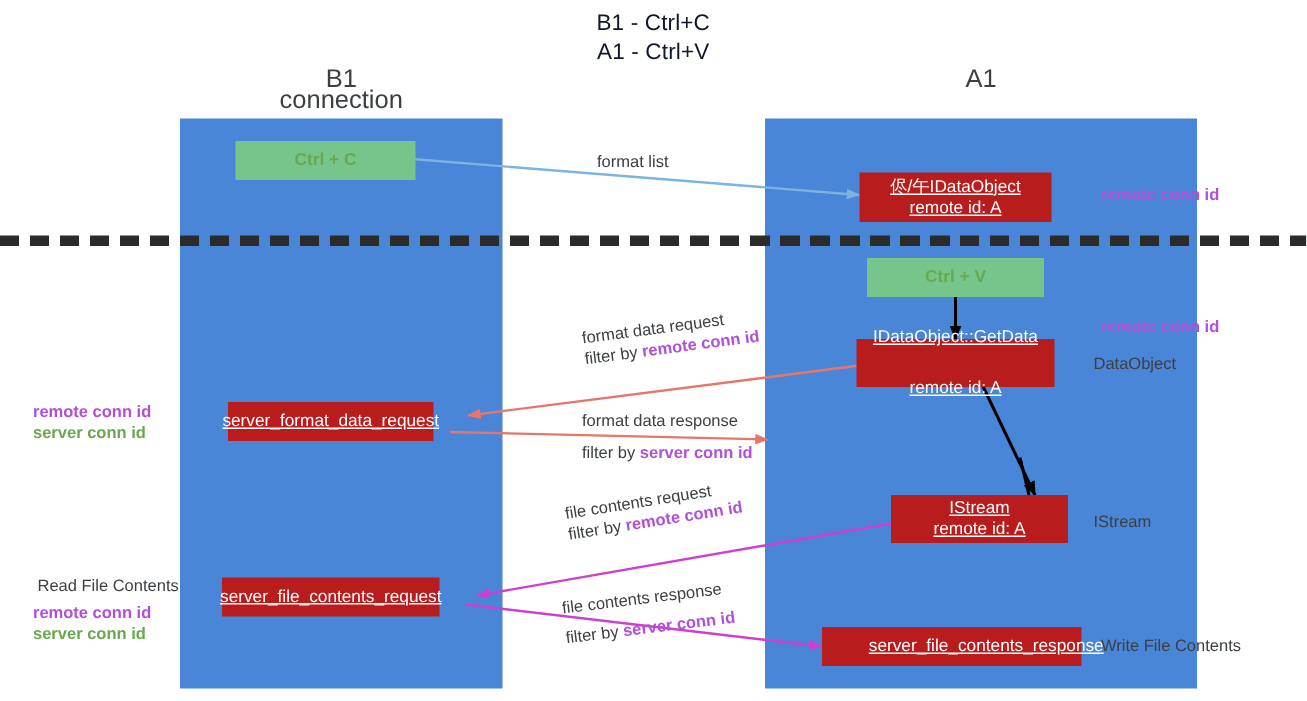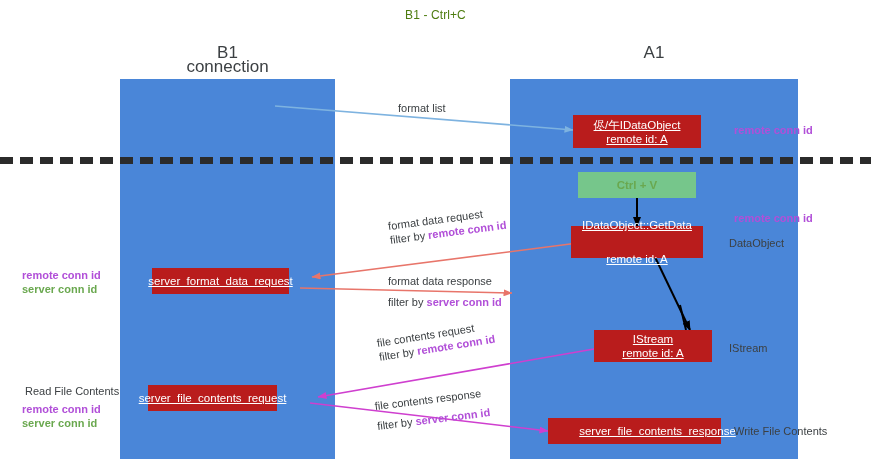--- a/index.html
+++ b/index.html
@@ -26,22 +26,22 @@
     height: 467px;
     pointer-events: none;
   }
 
   
   #title {
     position: absolute;
     left: 0; top: 6px;
     width: 871px;
     text-align: center;
-    font-size: 12px;
-    color: #4d7c0f;
+    font-size: 15px;
+    color: #0f172a;
     line-height: 19px;
     letter-spacing: .1px;
   }
 
   
   .col-head {
     position: absolute;
     text-align: center;
     font-size: 17px;
     color: #3c4043;
@@ -102,20 +102,21 @@
   .lbl.rot3 { transform: rotate(-7deg); transform-origin: left center; }
   .stack > div { white-space: nowrap; }
 </style>
 </head>
 <body>
 
 <div id="canvas">
 
   <div id="title">
     <div>B1 - Ctrl+C</div>
+    <div>A1 - Ctrl+V</div>
   </div>
 
   <div class="col-head" id="head-b1">
     <div>B1</div>
     <div>connection</div>
   </div>
   <div class="col-head" id="head-a1">
     <div>A1</div>
   </div>
 
@@ -150,20 +151,23 @@
 
     <path d="M 594 349 L 318 397" stroke="#cf3fcf" stroke-width="1.6" fill="none" marker-end="url(#ah-mag)"></path>
 
     <path d="M 310 403 L 548 431" stroke="#cf3fcf" stroke-width="1.6" fill="none" marker-end="url(#ah-mag)"></path>
 
     <path d="M 680 305 L 686 330" stroke="#000000" stroke-width="2" fill="none"></path>
   </svg>
 
   <div id="separator"></div>
 
+  <div class="node green" style="left:157px; top:94px; width:120px; height:26px;">
+    <div>Ctrl + C</div>
+  </div>
 
   <div class="node orange" style="left:573px; top:115px; width:128px; height:33px;">
     <div>侭/午IDataObject</div>
     <div class="l2">remote id: A</div>
   </div>
 
   <div class="node green" style="left:578px; top:172px; width:118px; height:26px;">
     <div>Ctrl + V</div>
   </div>
 
@@ -175,21 +179,21 @@
   <div class="node orange" style="left:152px; top:268px; width:137px; height:26px;">
     <div>server_format_data_request</div>
   </div>
 
 
   <div class="node orange" style="left:594px; top:330px; width:118px; height:32px;">
     <div>IStream</div>
     <div class="l2">remote id: A</div>
   </div>
 
-  <div class="node orange" style="left:148px; top:385px; width:129px; height:26px;">
+  <div class="node orange" style="left:148px; top:385px; width:145px; height:26px;">
     <div>server_file_contents_request</div>
   </div>
 
   <div class="node orange" style="left:548px; top:418px; width:173px; height:26px;padding-left:46px;">
     <div>server_file_contents_response</div>
   </div>
 
   <div class="lbl" style="left:398px; top:101px;">format list</div>
 
   <div class="lbl rot stack" style="left:389px; top:219px;">

